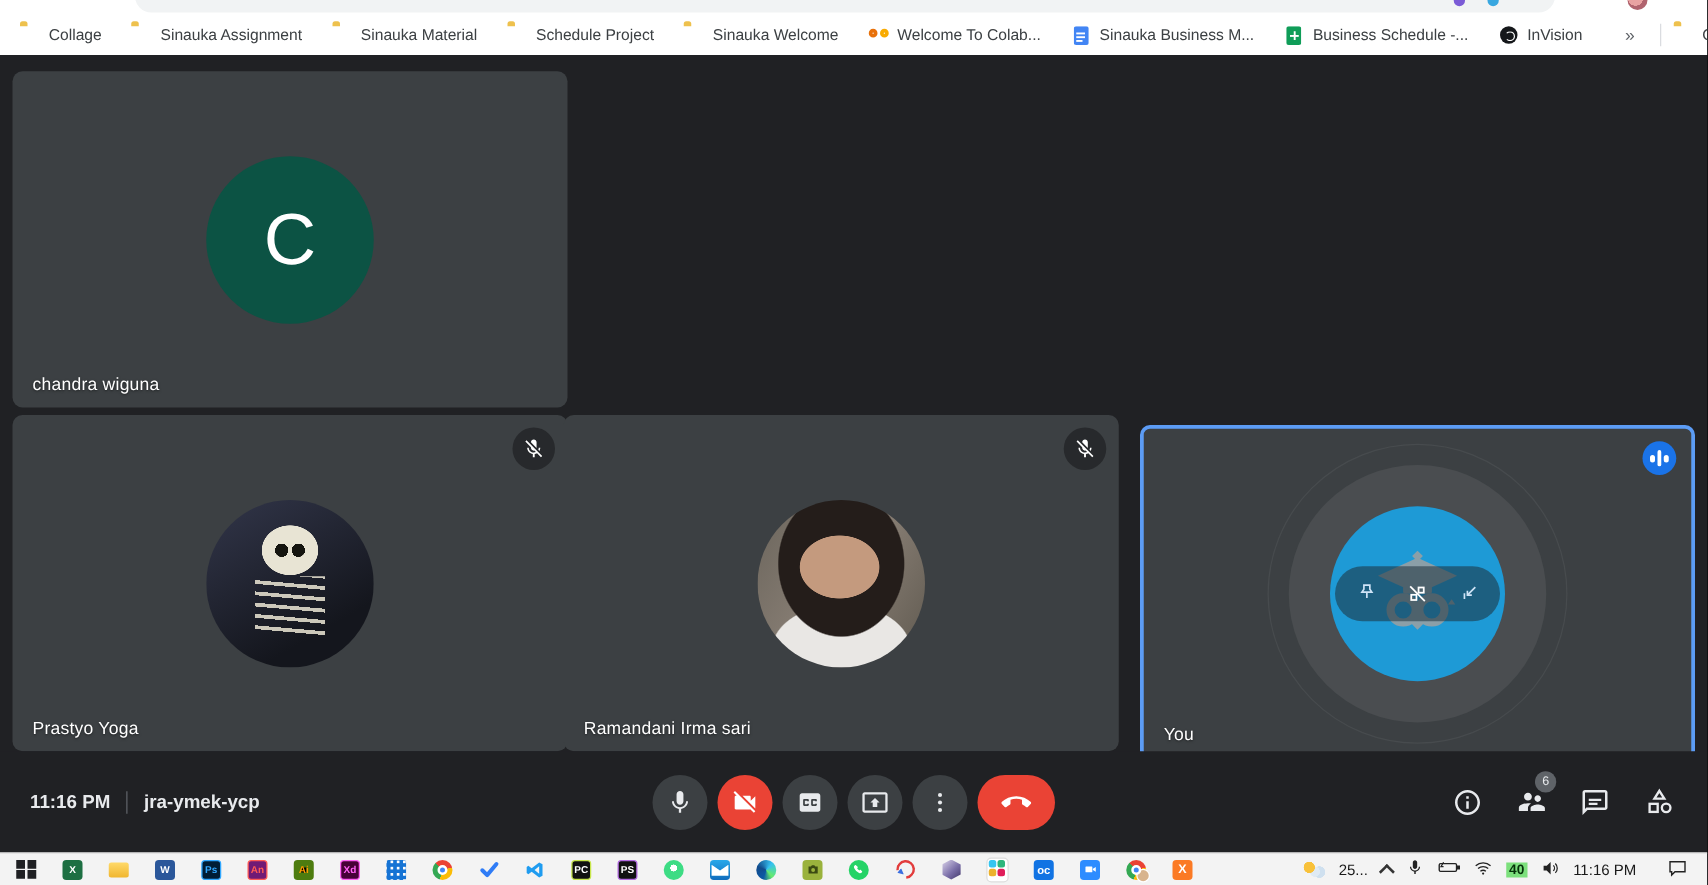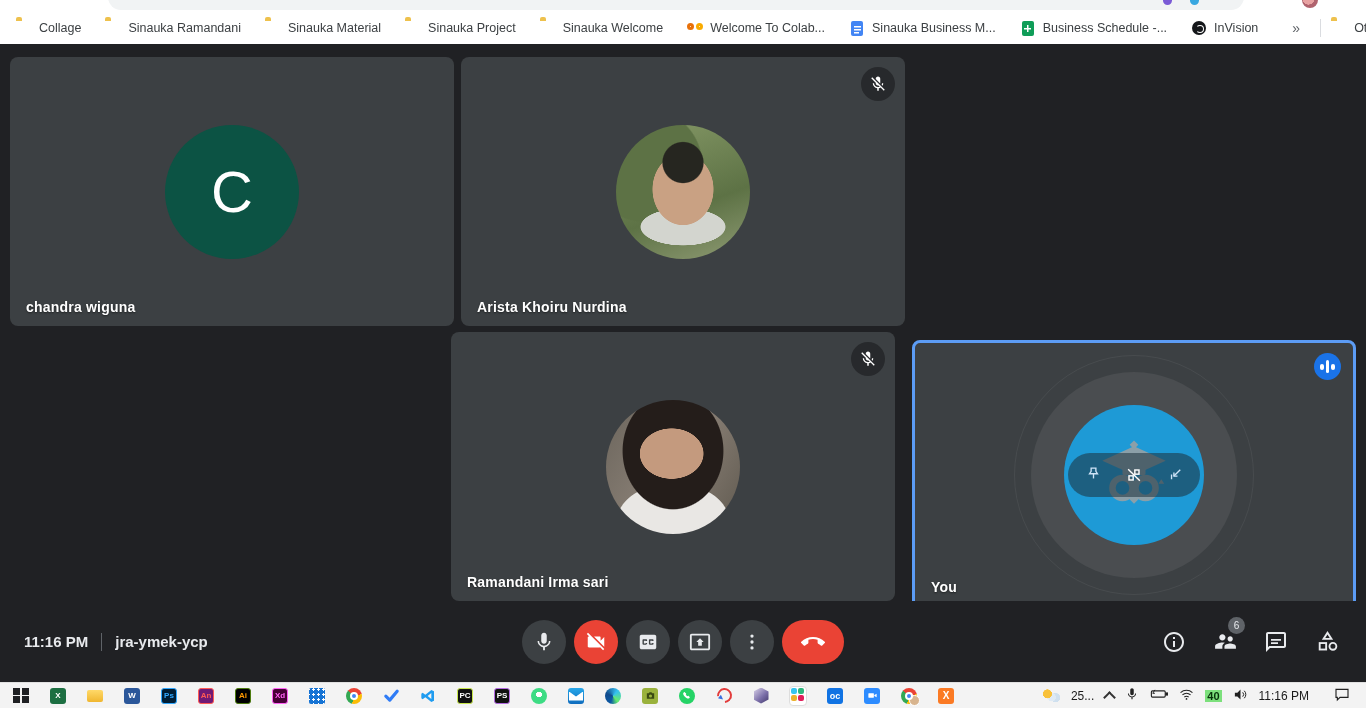--- a/index.html
+++ b/index.html
@@ -34,21 +34,21 @@
   .ico-invision{width:14px;height:14px;border-radius:50%;background:#15171a;margin:1px;position:relative;}
   .ico-invision::after{content:"";position:absolute;left:4px;top:4px;width:6px;height:6px;border:1.5px solid #fff;border-radius:50%;border-left-color:transparent;}
   .bm-right{margin-left:auto;display:flex;align-items:center;}
   .chev{font-size:14px;color:#5f6368;padding:0 10px;cursor:pointer;}
   .bm-vdiv{width:1px;height:18px;background:#dadce0;margin:0 10px;}
 
   
   .meet{position:absolute;top:44px;left:0;width:1366px;height:638px;background:#202124;}
   .tile{position:absolute;width:444px;height:269px;background:#3c4043;border-radius:8px;box-sizing:border-box;}
   .tile.you{border:3px solid #5c9cf5;}
-  .nameplate{position:absolute;left:16px;bottom:11px;color:#fff;font-size:14px;font-weight:700;letter-spacing:.2px;text-shadow:0 1px 2px rgba(0,0,0,.5);}
+  .nameplate{position:absolute;left:16px;bottom:11px;color:#fff;font-size:14px;font-weight:400;letter-spacing:.2px;text-shadow:0 1px 2px rgba(0,0,0,.5);}
   .mutebadge{position:absolute;top:10px;right:10px;width:34px;height:34px;border-radius:50%;background:rgba(32,33,36,.75);display:flex;align-items:center;justify-content:center;}
   .avatar{position:absolute;left:50%;top:50%;transform:translate(-50%,-50%);width:134px;height:134px;border-radius:50%;display:flex;align-items:center;justify-content:center;overflow:hidden;}
   .av-initial{background:#0c5344;}
   .av-initial span{color:#fff;font-size:58px;font-weight:400;}
   .av-arista{background:
     radial-gradient(circle at 50% 28%, #262620 0 17%, transparent 18%),
     radial-gradient(23% 27% at 50% 48%, #c9a183 0 98%, transparent 100%),
     radial-gradient(32% 14% at 50% 76%, #d3d5cf 0 98%, transparent 100%),
     radial-gradient(circle at 22% 30%, #5d7245 0 40%, transparent 41%),
     linear-gradient(160deg, #879a68, #5d7245 60%, #8f9b74);}
@@ -137,29 +137,29 @@
     <span class="profile-dot"></span>
   </div>
 
   <div class="bookmarks">
     <div class="bm">
       <span class="fav"><span class="folder"></span></span>
       <span class="bm-label">Collage</span>
     </div>
     <div class="bm">
       <span class="fav"><span class="folder"></span></span>
-      <span class="bm-label">Sinauka Ramandani</span>
+      <span class="bm-label">Sinauka Assignment</span>
     </div>
     <div class="bm">
       <span class="fav"><span class="folder"></span></span>
       <span class="bm-label">Sinauka Material</span>
     </div>
     <div class="bm">
       <span class="fav"><span class="folder"></span></span>
-      <span class="bm-label">Sinauka Project</span>
+      <span class="bm-label">Schedule Project</span>
     </div>
     <div class="bm">
       <span class="fav"><span class="folder"></span></span>
       <span class="bm-label">Sinauka Welcome</span>
     </div>
     <div class="bm">
       <span class="fav ico-colab"></span>
       <span class="bm-label">Welcome To Colab...</span>
     </div>
     <div class="bm">
@@ -186,31 +186,31 @@
 
   <div class="meet">
 
     <div class="tile" style="left:10px;top:13px">
       <div class="avatar av-initial">
         <span>C</span>
       </div>
       <div class="nameplate">chandra wiguna</div>
     </div>
 
-    <div class="tile" style="left:461px;top:13px">
-      <div class="avatar av-arista"></div>
+
+
+    <div class="tile" style="left:10px;top:288px">
+      <div class="avatar av-prastyo"></div>
       <div class="mutebadge">
         <svg viewBox="0 0 24 24" width="18" height="18">
             <path fill="#fff" d="M19 11h-1.7c0 .74-.16 1.43-.43 2.05l1.23 1.23c.56-.98.9-2.09.9-3.28zm-4.02.17c0-.06.02-.11.02-.17V5c0-1.66-1.34-3-3-3S9 3.34 9 5v.18l5.98 5.99zM4.27 3L3 4.27l6.01 6.01V11c0 1.66 1.33 3 2.99 3 .22 0 .44-.03.65-.08l1.66 1.66c-.71.33-1.5.52-2.31.52-2.76 0-5.3-2.1-5.3-5.1H5c0 3.41 2.72 6.23 6 6.72V21h2v-3.28c.91-.13 1.77-.45 2.54-.9L19.73 21 21 19.73 4.27 3z"></path>
           </svg>
       </div>
-      <div class="nameplate">Arista Khoiru Nurdina</div>
-    </div>
-
-
+      <div class="nameplate">Prastyo Yoga</div>
+    </div>
 
     <div class="tile" style="left:451px;top:288px">
       <div class="avatar av-rama"></div>
       <div class="mutebadge">
         <svg viewBox="0 0 24 24" width="18" height="18">
             <path fill="#fff" d="M19 11h-1.7c0 .74-.16 1.43-.43 2.05l1.23 1.23c.56-.98.9-2.09.9-3.28zm-4.02.17c0-.06.02-.11.02-.17V5c0-1.66-1.34-3-3-3S9 3.34 9 5v.18l5.98 5.99zM4.27 3L3 4.27l6.01 6.01V11c0 1.66 1.33 3 2.99 3 .22 0 .44-.03.65-.08l1.66 1.66c-.71.33-1.5.52-2.31.52-2.76 0-5.3-2.1-5.3-5.1H5c0 3.41 2.72 6.23 6 6.72V21h2v-3.28c.91-.13 1.77-.45 2.54-.9L19.73 21 21 19.73 4.27 3z"></path>
           </svg>
       </div>
       <div class="nameplate">Ramandani Irma sari</div>
     </div>
@@ -350,21 +350,21 @@
       <span class="tbi">
           <span class="sq" style="background:#2b579a;color:#fff">W</span>
         </span>
       <span class="tbi">
           <span class="sq" style="background:#001e36;color:#31a8ff;border:1px solid #31a8ff">Ps</span>
         </span>
       <span class="tbi">
           <span class="sq" style="background:#701a75;color:#ff5a54;border:1px solid #ff5a54">An</span>
         </span>
       <span class="tbi">
-          <span class="sq" style="background:#000000;color:#ff9a00;border:1px solid #4d7c0f">Ai</span>
+          <span class="sq" style="background:#000000;color:#ff9a00;border:6px solid #4d7c0f">Ai</span>
         </span>
       <span class="tbi">
           <span class="sq" style="background:#470137;color:#ff61f6;border:1px solid #ff61f6">Xd</span>
         </span>
       <span class="tbi">
           <span class="calendarsq"></span>
         </span>
       <span class="tbi">
           <span class="chromeball"></span>
         </span>

